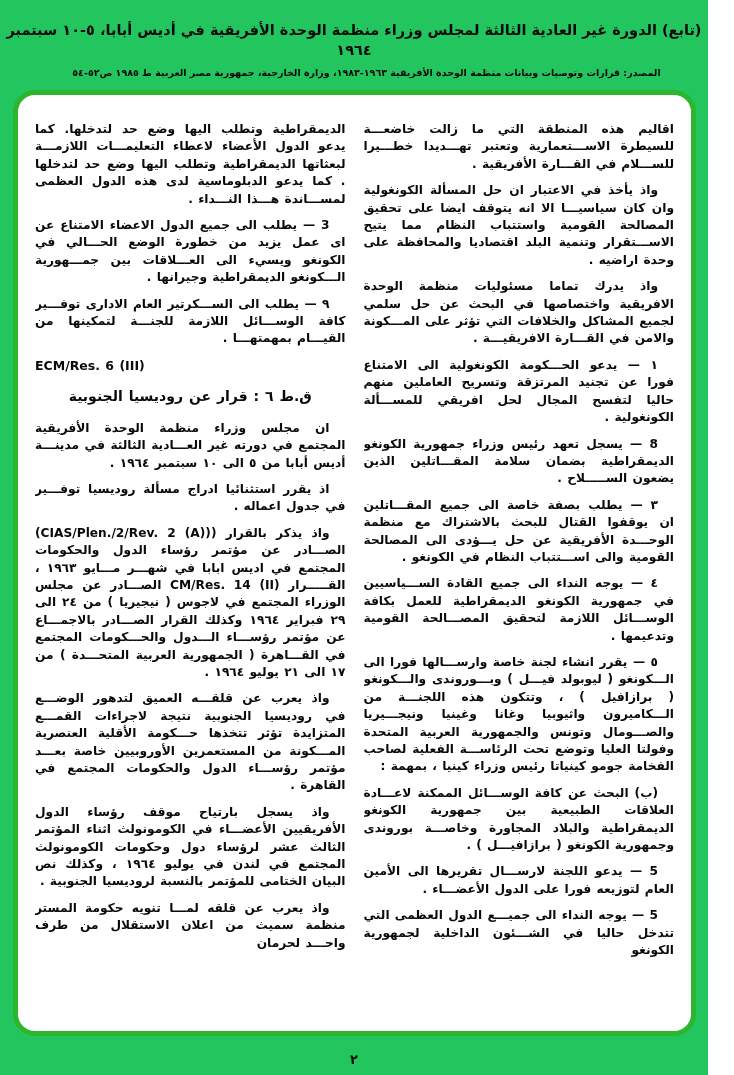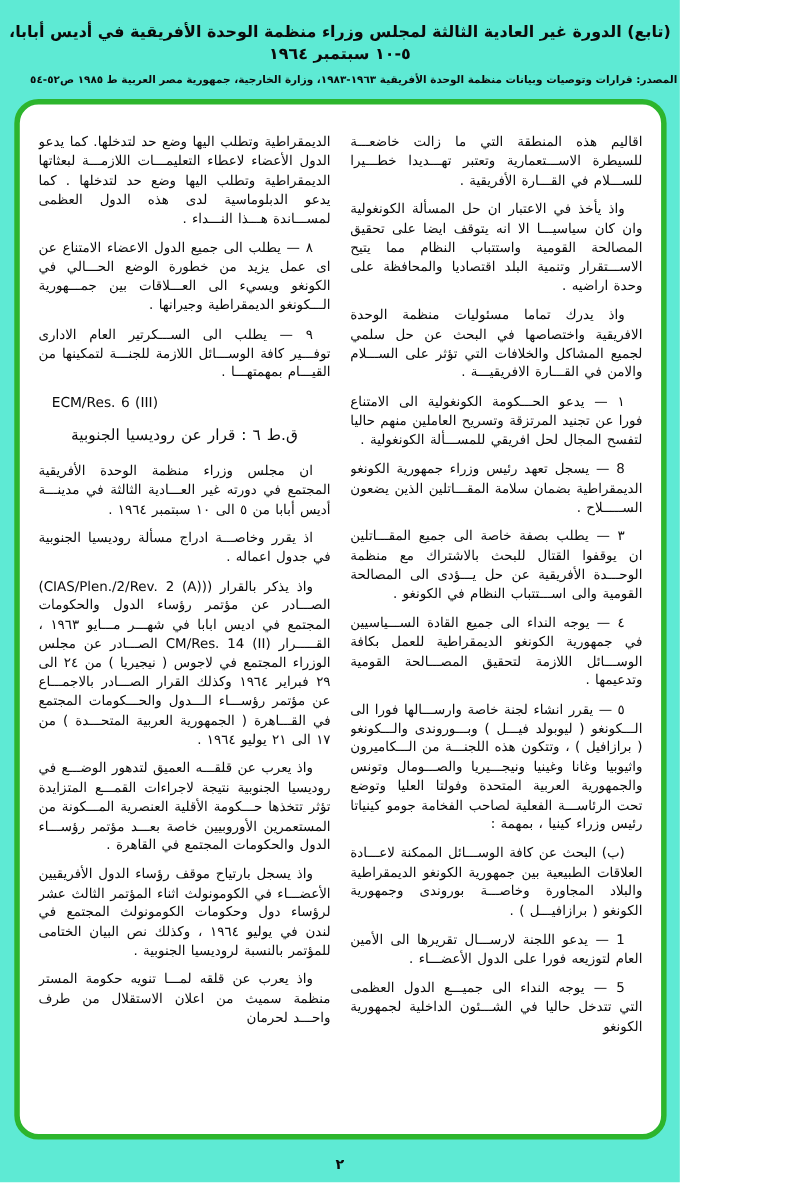--- a/index.html
+++ b/index.html
@@ -3,21 +3,21 @@
 <meta charset="utf-8">
 <style>
   * { margin: 0; padding: 0; box-sizing: border-box; }
   html, body {
     width: 734px; height: 1075px;
     background: #ffffff;
     overflow: hidden;
     font-family: "DejaVu Sans", sans-serif;
     color: #0a0a0a;
   }
-  .page { position: relative; width: 618px; height: 1075px; background: #5eead4; }
+  .page { position: relative; width: 708px; height: 1075px; background: #22c55e; }
 
   
   .header {
     position: absolute; top: 20px; left: 0; right: 0;
     direction: rtl; text-align: center;
   }
   .header-title {
     font-size: 14.5px; font-weight: bold; letter-spacing: 0;
     line-height: 1.4;
   }
@@ -46,34 +46,34 @@
   }
   .col {
     flex: 1 1 0;
     direction: rtl;
     overflow: hidden;
   }
 
   
   .para {
     font-size: 12.2px;
-    font-weight: normal;
+    font-weight: bold;
     line-height: 17.4px;
     text-align: justify;
     text-indent: 16px;
     margin-bottom: 9px;
     word-spacing: 1px;
   }
   .para.continuation { text-indent: 0; }
   .para.code {
     direction: ltr;
     text-align: left;
     text-indent: 0;
     font-size: 12.5px;
-    margin: 2px 0 10px 12px;
+    margin: 2px 0 10px 0;
   }
   .para.heading {
     text-align: center;
     text-indent: 0;
     font-size: 14px;
     margin: 14px 0 14px 0;
   }
 
   
   .page-number {
@@ -90,38 +90,38 @@
   <div class="header">
     <div class="header-title">(تابع)  الدورة غير العادية الثالثة لمجلس وزراء منظمة الوحدة الأفريقية في أديس أبابا، ٥-١٠ سبتمبر ١٩٦٤</div>
     <div class="header-source">المصدر: قرارات وتوصيات وبيانات منظمة الوحدة الأفريقية ١٩٦٣-١٩٨٣، وزارة الخارجية، جمهورية مصر العربية ط ١٩٨٥ ص٥٢-٥٤</div>
   </div>
 
   <div class="frame" style="border-color: rgb(45, 181, 45);">
     <div class="columns">
       <div class="col">
           <p class="para text continuation">اقاليم هذه المنطقة التي ما زالت خاضعـــة للسيطرة الاســـتعمارية وتعتبر تهـــديدا خطـــيرا للســـلام في القـــارة الأفريقية .</p>
           <p class="para text">واذ يأخذ في الاعتبار ان حل المسألة الكونغولية وان كان سياسيـــا الا انه يتوقف ايضا على تحقيق المصالحة القومية واستتباب النظام مما يتيح الاســـتقرار وتنمية البلد اقتصاديا والمحافظة على وحدة اراضيه .</p>
-          <p class="para text">واذ يدرك تماما مسئوليات منظمة الوحدة الافريقية واختصاصها في البحث عن حل سلمي لجميع المشاكل والخلافات التي تؤثر على الســـلام والامن في القـــارة الافريقيـــة .</p>
+          <p class="para text">واذ يدرك تماما مسئوليات منظمة الوحدة الافريقية واختصاصها في البحث عن حل سلمي لجميع المشاكل والخلافات التي تؤثر على المـــكونة والامن في القـــارة الافريقيـــة .</p>
           <p class="para text">١ — يدعو الحـــكومة الكونغولية الى الامتناع فورا عن تجنيد المرتزقة وتسريح العاملين منهم حاليا لتفسح المجال لحل افريقي للمســـألة الكونغولية .</p>
           <p class="para text">8 — يسجل تعهد رئيس وزراء جمهورية الكونغو الديمقراطية بضمان سلامة المقـــاتلين الذين يضعون الســـــلاح .</p>
           <p class="para text">٣ — يطلب بصفة خاصة الى جميع المقـــاتلين ان يوقفوا القتال للبحث بالاشتراك مع منظمة الوحـــدة الأفريقية عن حل يـــؤدى الى المصالحة القومية والى اســـتتباب النظام في الكونغو .</p>
           <p class="para text">٤ — يوجه النداء الى جميع القادة الســـياسيين في جمهورية الكونغو الديمقراطية للعمل بكافة الوســـائل اللازمة لتحقيق المصـــالحة القومية وتدعيمها .</p>
           <p class="para text">٥ — يقرر انشاء لجنة خاصة وارســـالها فورا الى الـــكونغو ( ليوبولد فيـــل ) وبـــوروندى والـــكونغو ( برازافيل ) ، وتتكون هذه اللجنـــة من الـــكاميرون واثيوبيا وغانا وغينيا ونيجـــيريا والصـــومال وتونس والجمهورية العربية المتحدة وفولتا العليا وتوضع تحت الرئاســـة الفعلية لصاحب الفخامة جومو كينياتا رئيس وزراء كينيا ، بمهمة :</p>
           <p class="para text">(ب) البحث عن كافة الوســـائل الممكنة لاعـــادة العلاقات الطبيعية بين جمهورية الكونغو الديمقراطية والبلاد المجاورة وخاصـــة بوروندى وجمهورية الكونغو ( برازافيـــل ) .</p>
-          <p class="para text">1 — يدعو اللجنة لارســـال تقريرها الى الأمين العام لتوزيعه فورا على الدول الأعضـــاء .</p>
+          <p class="para text">5 — يدعو اللجنة لارســـال تقريرها الى الأمين العام لتوزيعه فورا على الدول الأعضـــاء .</p>
           <p class="para text">5 — يوجه النداء الى جميـــع الدول العظمى التي تتدخل حاليا في الشـــئون الداخلية لجمهورية الكونغو</p>
         </div>
       <div class="col">
           <p class="para text continuation">الديمقراطية وتطلب اليها وضع حد لتدخلها. كما يدعو الدول الأعضاء لاعطاء التعليمـــات اللازمـــة لبعثاتها الديمقراطية وتطلب اليها وضع حد لتدخلها . كما يدعو الدبلوماسية لدى هذه الدول العظمى لمســـاندة هـــذا النـــداء .</p>
-          <p class="para text">٨ — يطلب الى جميع الدول الاعضاء الامتناع عن اى عمل يزيد من خطورة الوضع الحـــالي في الكونغو ويسيء الى العـــلاقات بين جمـــهورية الـــكونغو الديمقراطية وجيرانها .</p>
+          <p class="para text">3 — يطلب الى جميع الدول الاعضاء الامتناع عن اى عمل يزيد من خطورة الوضع الحـــالي في الكونغو ويسيء الى العـــلاقات بين جمـــهورية الـــكونغو الديمقراطية وجيرانها .</p>
           <p class="para text">٩ — يطلب الى الســـكرتير العام الادارى توفـــير كافة الوســـائل اللازمة للجنـــة لتمكينها من القيـــام بمهمتهـــا .</p>
           <p class="para code">ECM/Res. 6 (III)</p>
           <p class="para heading">ق.ط ٦ : قرار عن روديسيا الجنوبية</p>
           <p class="para text">ان مجلس وزراء منظمة الوحدة الأفريقية المجتمع في دورته غير العـــادية الثالثة في مدينـــة أديس أبابا من ٥ الى ١٠ سبتمبر ١٩٦٤ .</p>
-          <p class="para text">اذ يقرر وخاصـــة ادراج مسألة روديسيا الجنوبية في جدول اعماله .</p>
+          <p class="para text">اذ يقرر استثنائيا ادراج مسألة روديسيا توفـــير في جدول اعماله .</p>
           <p class="para text">واذ يذكر بالقرار ((CIAS/Plen./2/Rev. 2 (A)) الصـــادر عن مؤتمر رؤساء الدول والحكومات المجتمع في اديس ابابا في شهـــر مـــايو ١٩٦٣ ، القـــــرار CM/Res. 14 (II) الصـــادر عن مجلس الوزراء المجتمع في لاجوس ( نيجيريا ) من ٢٤ الى ٢٩ فبراير ١٩٦٤ وكذلك القرار الصـــادر بالاجمـــاع عن مؤتمر رؤســـاء الـــدول والحـــكومات المجتمع في القـــاهرة ( الجمهورية العربية المتحـــدة ) من ١٧ الى ٢١ يوليو ١٩٦٤ .</p>
           <p class="para text">واذ يعرب عن قلقـــه العميق لتدهور الوضـــع في روديسيا الجنوبية نتيجة لاجراءات القمـــع المتزايدة تؤثر تتخذها حـــكومة الأقلية العنصرية المـــكونة من المستعمرين الأوروبيين خاصة بعـــد مؤتمر رؤســـاء الدول والحكومات المجتمع في القاهرة .</p>
           <p class="para text">واذ يسجل بارتياح موقف رؤساء الدول الأفريقيين الأعضـــاء في الكومونولث اثناء المؤتمر الثالث عشر لرؤساء دول وحكومات الكومونولث المجتمع في لندن في يوليو ١٩٦٤ ، وكذلك نص البيان الختامى للمؤتمر بالنسبة لروديسيا الجنوبية .</p>
           <p class="para text">واذ يعرب عن قلقه لمـــا تنويه حكومة المستر منظمة سميث من اعلان الاستقلال من طرف واحـــد لحرمان</p>
         </div>
     </div>
   </div>
 
   <div class="page-number">٢</div>
 

